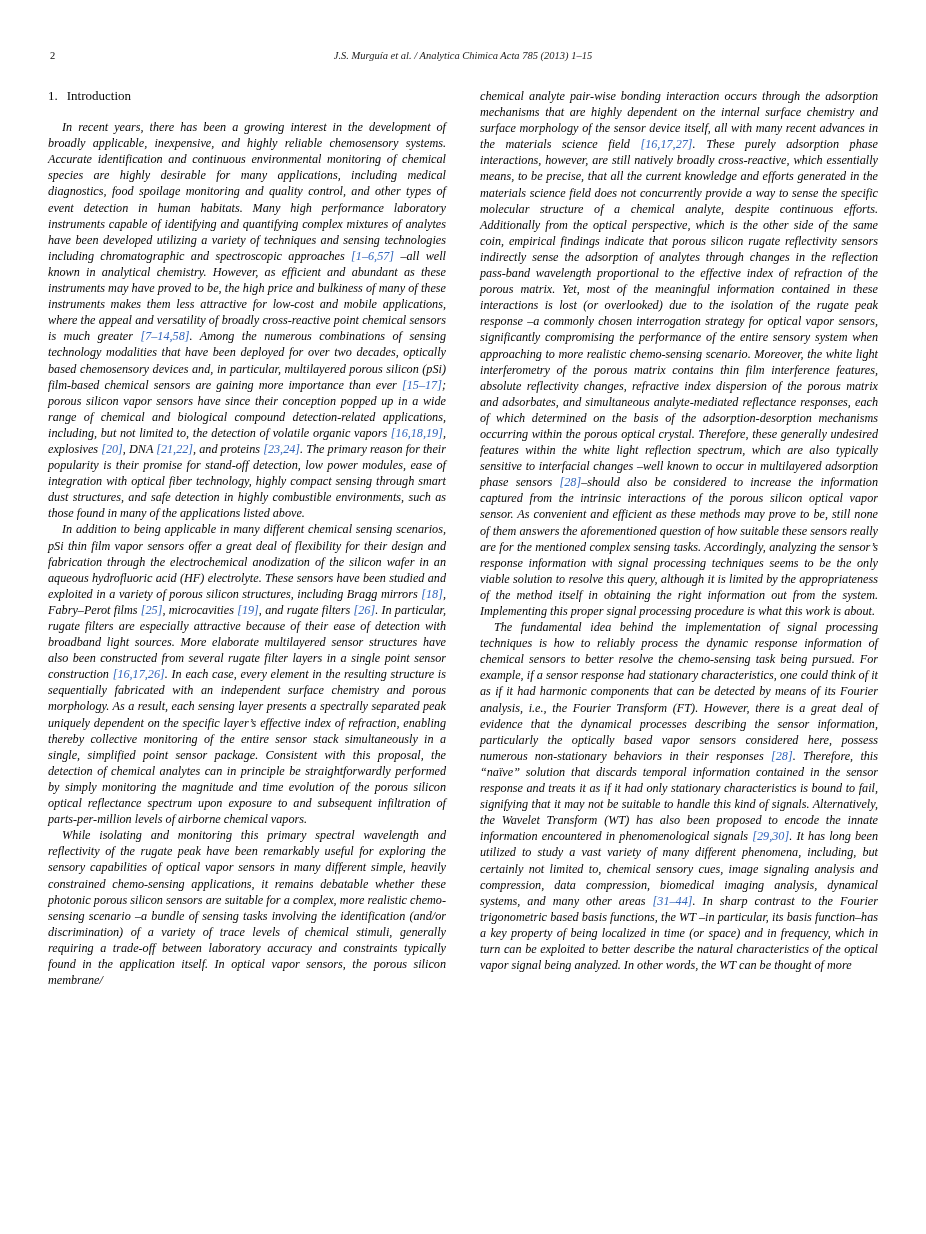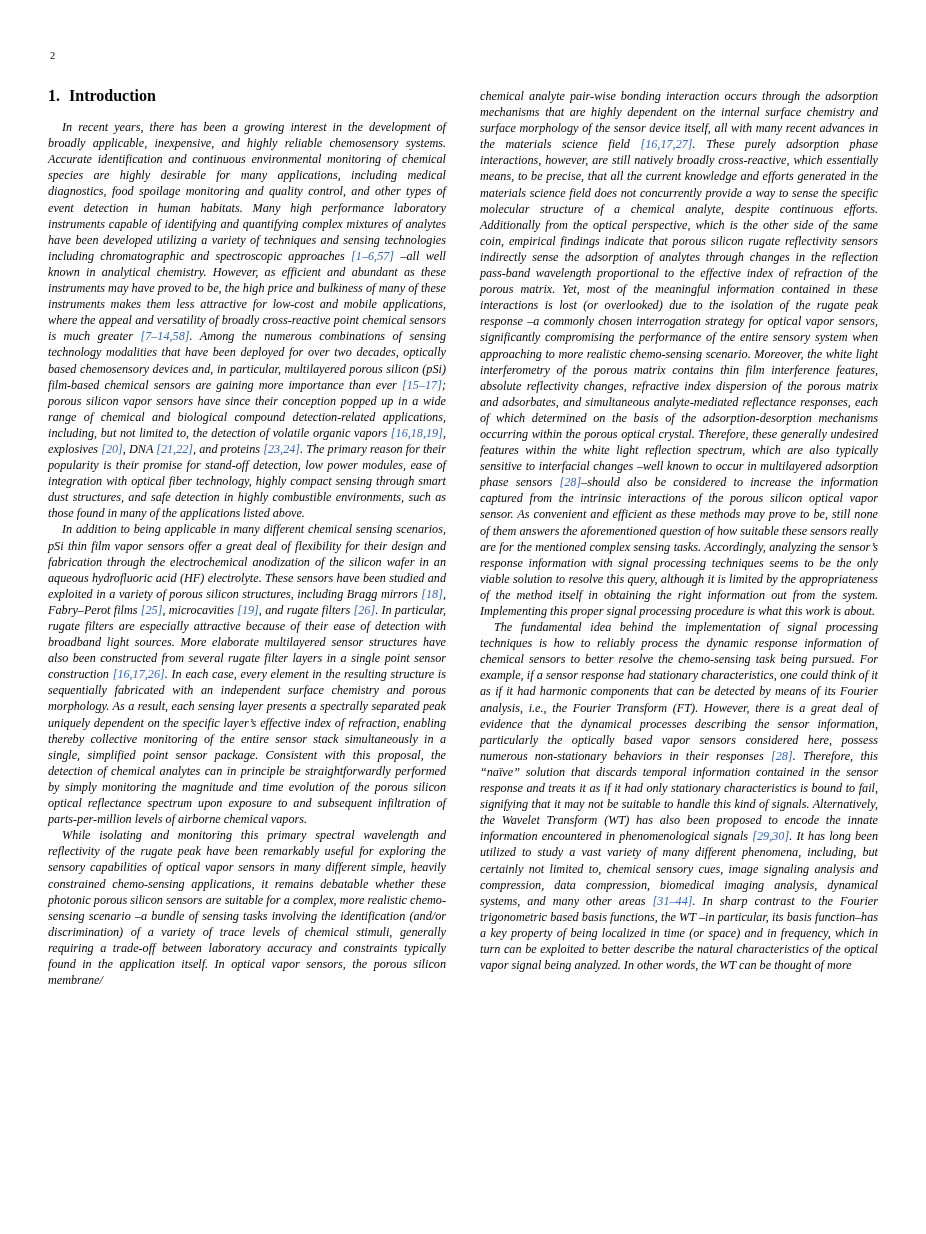--- a/index.html
+++ b/index.html
@@ -38,41 +38,42 @@
   }
   .col {
     flex: 1 1 0;
     min-width: 0;
     font-size: 12.2px;
     line-height: 16.1px;
     text-align: justify;
     color: #050505;
   }
   .section-heading {
-    font-size: 16px;
-    font-weight: bold;
+    font-size: 13px;
+    font-weight: normal;
     margin: 0 0 15px 0;
     text-align: left;
   }
   .section-heading .hnum { margin-right: 9px; }
   .col p {
     margin: 0;
     text-indent: 14px;
     font-style: italic;
   }
   .col p.noindent { text-indent: 0; }
   .cite { color: var(--cite-color, #3366bb); }
 </style>
 </head>
 <body>
 
 <div class="page">
 
   <div class="header">
     <span class="page-num">2</span>
+    <span class="running-head">J.S. Murguía et al. / Analytica Chimica Acta 785 (2013) 1–15</span>
   </div>
 
   <div class="columns">
 
     <div class="col">
       <h2 class="section-heading"><span class="hnum">1.</span><span>Introduction</span></h2>
       <p>In recent years, there has been a growing interest in the development of broadly applicable, inexpensive, and highly reliable chemosensory systems. Accurate identification and continuous environmental monitoring of chemical species are highly desirable for many applications, including medical diagnostics, food spoilage monitoring and quality control, and other types of event detection in human habitats. Many high performance laboratory instruments capable of identifying and quantifying complex mixtures of analytes have been developed utilizing a variety of techniques and sensing technologies including chromatographic and spectroscopic approaches <span class="cite">[1–6,57]</span> –all well known in analytical chemistry. However, as efficient and abundant as these instruments may have proved to be, the high price and bulkiness of many of these instruments makes them less attractive for low-cost and mobile applications, where the appeal and versatility of broadly cross-reactive point chemical sensors is much greater <span class="cite">[7–14,58]</span>. Among the numerous combinations of sensing technology modalities that have been deployed for over two decades, optically based chemosensory devices and, in particular, multilayered porous silicon (pSi) film-based chemical sensors are gaining more importance than ever <span class="cite">[15–17]</span>; porous silicon vapor sensors have since their conception popped up in a wide range of chemical and biological compound detection-related applications, including, but not limited to, the detection of volatile organic vapors <span class="cite">[16,18,19]</span>, explosives <span class="cite">[20]</span>, DNA <span class="cite">[21,22]</span>, and proteins <span class="cite">[23,24]</span>. The primary reason for their popularity is their promise for stand-off detection, low power modules, ease of integration with optical fiber technology, highly compact sensing through smart dust structures, and safe detection in highly combustible environments, such as those found in many of the applications listed above.</p>
       <p>In addition to being applicable in many different chemical sensing scenarios, pSi thin film vapor sensors offer a great deal of flexibility for their design and fabrication through the electrochemical anodization of the silicon wafer in an aqueous hydrofluoric acid (HF) electrolyte. These sensors have been studied and exploited in a variety of porous silicon structures, including Bragg mirrors <span class="cite">[18]</span>, Fabry–Perot films <span class="cite">[25]</span>, microcavities <span class="cite">[19]</span>, and rugate filters <span class="cite">[26]</span>. In particular, rugate filters are especially attractive because of their ease of detection with broadband light sources. More elaborate multilayered sensor structures have also been constructed from several rugate filter layers in a single point sensor construction <span class="cite">[16,17,26]</span>. In each case, every element in the resulting structure is sequentially fabricated with an independent surface chemistry and porous morphology. As a result, each sensing layer presents a spectrally separated peak uniquely dependent on the specific layer’s effective index of refraction, enabling thereby collective monitoring of the entire sensor stack simultaneously in a single, simplified point sensor package. Consistent with this proposal, the detection of chemical analytes can in principle be straightforwardly performed by simply monitoring the magnitude and time evolution of the porous silicon optical reflectance spectrum upon exposure to and subsequent infiltration of parts-per-million levels of airborne chemical vapors.</p>
       <p>While isolating and monitoring this primary spectral wavelength and reflectivity of the rugate peak have been remarkably useful for exploring the sensory capabilities of optical vapor sensors in many different simple, heavily constrained chemo-sensing applications, it remains debatable whether these photonic porous silicon sensors are suitable for a complex, more realistic chemo-sensing scenario –a bundle of sensing tasks involving the identification (and/or discrimination) of a variety of trace levels of chemical stimuli, generally requiring a trade-off between laboratory accuracy and constraints typically found in the application itself. In optical vapor sensors, the porous silicon membrane/</p>
     </div>

